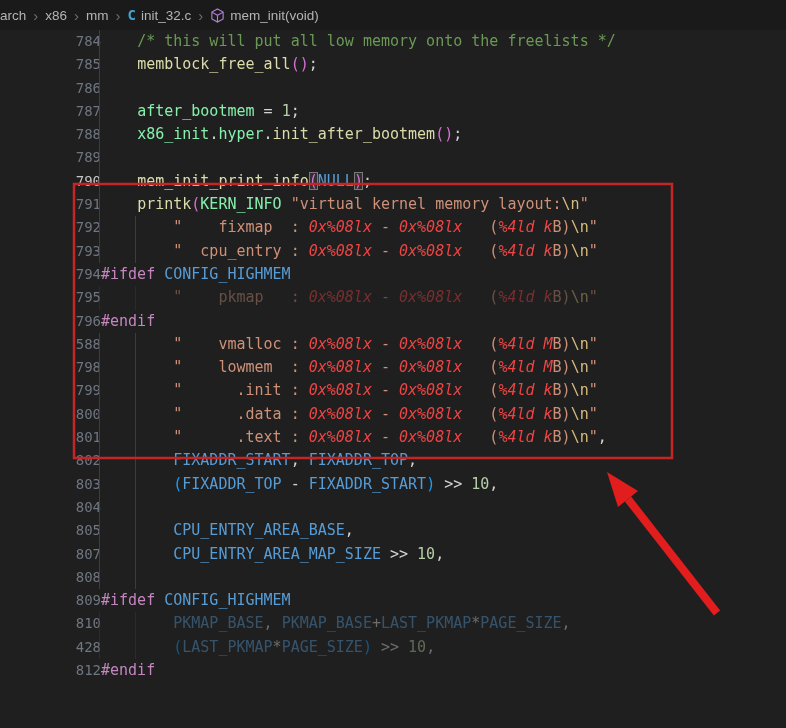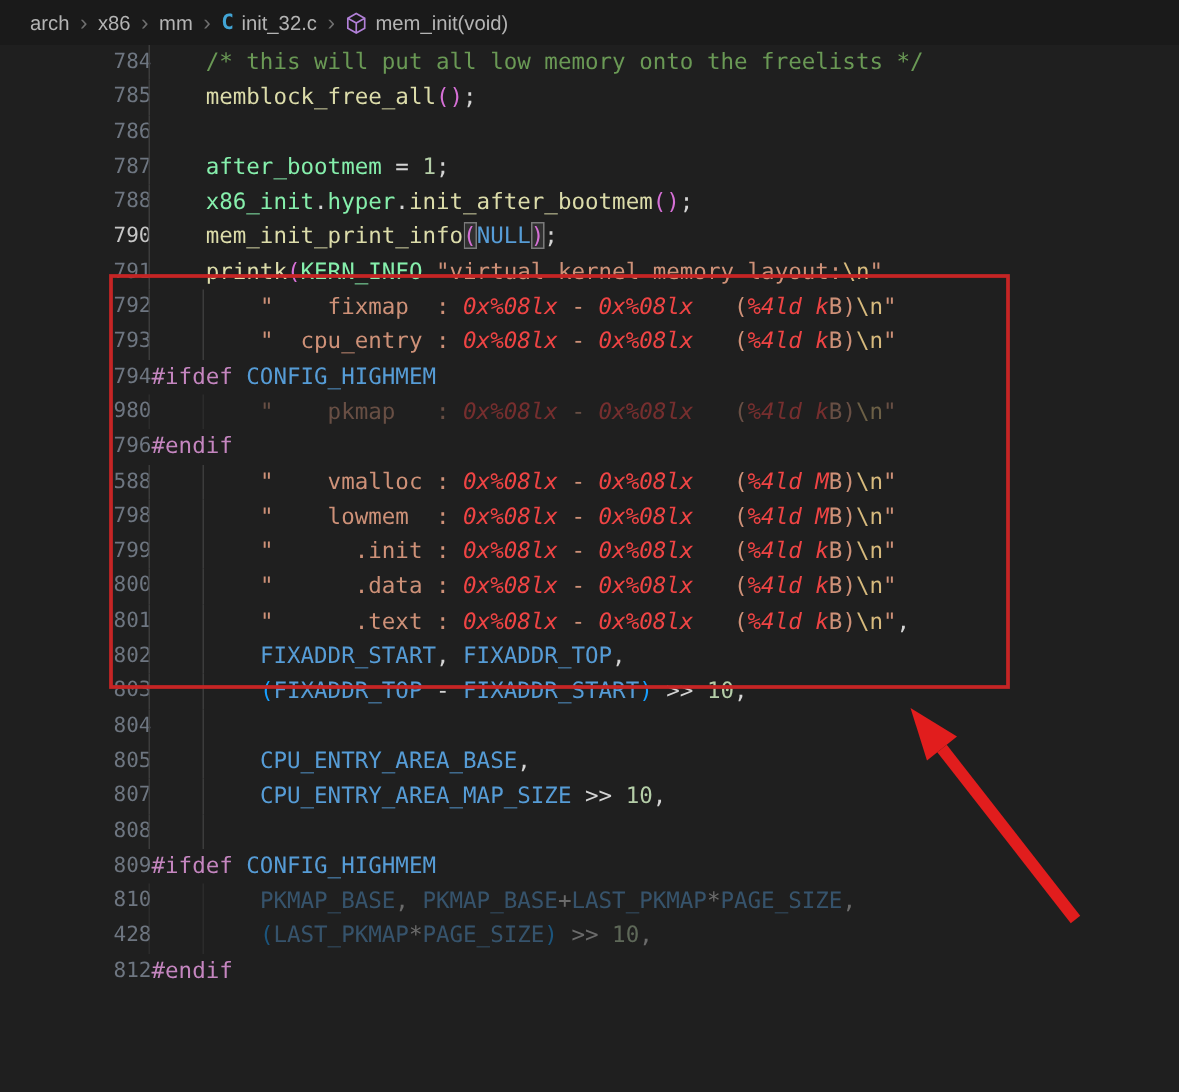--- a/index.html
+++ b/index.html
@@ -6,21 +6,21 @@
   html,body { background:#111; }
   .screen {
     position:relative; width:786px; height:728px;
     background:#1f1f1f; overflow:hidden;
     font-family:"DejaVu Sans Mono", monospace;
   }
   
   .breadcrumb {
     position:absolute; top:0; left:0; width:100%; height:30px;
     background:#1a1a1a; display:flex; align-items:center;
-    padding-left:20px; font-family:"Liberation Sans", sans-serif;
+    font-family:"Liberation Sans", sans-serif;
     font-size:13.5px; color:#b4b4b4; white-space:nowrap;
   }
   .crumb { color:#b4b4b4; cursor:pointer; }
   .crumb-sep { color:#6f6f6f; margin:0 7px; font-size:15px; line-height:1; }
   .c-icon { color:#42a5d6; font-weight:bold; font-size:14px; margin-right:5px;
             font-family:"DejaVu Sans Mono", monospace; }
   .cube-icon { margin-right:5px; display:inline-block; vertical-align:-3px; }
   
   .editor { position:absolute; top:30px; left:0; width:100%; }
   .row { display:flex; height:23.3px; line-height:23.3px; font-size:15px;padding-left:36px; }
@@ -85,41 +85,45 @@
       </div>
       <div class="row">
         <span class="gutter">787</span>
         <span class="codearea"><span class="guide" style="left: -2px;"></span><span class="ws">    </span><span class="va">after_bootmem</span><span class="pu"> = </span><span class="nu">1</span><span class="pu">;</span></span>
       </div>
       <div class="row">
         <span class="gutter">788</span>
         <span class="codearea"><span class="guide" style="left: -2px;"></span><span class="ws">    </span><span class="va">x86_init</span><span class="pu">.</span><span class="va">hyper</span><span class="pu">.</span><span class="fn">init_after_bootmem</span><span class="b2">()</span><span class="pu">;</span></span>
       </div>
       <div class="row">
+        <span class="gutter">789</span>
+        <span class="codearea"><span class="guide" style="left: -2px;"></span></span>
+      </div>
+      <div class="row">
         <span class="gutter cur">790</span>
         <span class="codearea"><span class="guide" style="left: -2px;"></span><span class="ws">    </span><span class="fn">mem_init_print_info</span><span class="bm">(</span><span class="cb">NULL</span><span class="bm">)</span><span class="pu">;</span></span>
       </div>
       <div class="row">
         <span class="gutter">791</span>
         <span class="codearea"><span class="guide" style="left: -2px;"></span><span class="ws">    </span><span class="fn">printk</span><span class="b2">(</span><span class="va">KERN_INFO</span><span class="pu"> </span><span class="st">"virtual kernel memory layout:</span><span class="es">\n</span><span class="st">"</span></span>
       </div>
       <div class="row">
         <span class="gutter">792</span>
         <span class="codearea"><span class="guide" style="left: -2px;"></span><span class="guide" style="left: 34.12px;"></span><span class="ws">        </span><span class="st">"    fixmap  : </span><span class="fs">0x%08lx</span><span class="st"> - </span><span class="fs">0x%08lx</span><span class="st">   (</span><span class="fs">%4ld</span><span class="st"> </span><span class="fs">k</span><span class="st">B)</span><span class="es">\n</span><span class="st">"</span></span>
       </div>
       <div class="row">
         <span class="gutter">793</span>
         <span class="codearea"><span class="guide" style="left: -2px;"></span><span class="guide" style="left: 34.12px;"></span><span class="ws">        </span><span class="st">"  cpu_entry : </span><span class="fs">0x%08lx</span><span class="st"> - </span><span class="fs">0x%08lx</span><span class="st">   (</span><span class="fs">%4ld</span><span class="st"> </span><span class="fs">k</span><span class="st">B)</span><span class="es">\n</span><span class="st">"</span></span>
       </div>
       <div class="row">
         <span class="gutter">794</span>
         <span class="codearea"><span class="pp">#ifdef</span><span class="pu"> </span><span class="cb">CONFIG_HIGHMEM</span></span>
       </div>
       <div class="row">
-        <span class="gutter">980</span>
+        <span class="gutter">795</span>
         <span class="codearea dim"><span class="guide" style="left: -2px;"></span><span class="guide" style="left: 34.12px;"></span><span class="ws">        </span><span class="st">"    pkmap   : </span><span class="fs">0x%08lx</span><span class="st"> - </span><span class="fs">0x%08lx</span><span class="st">   (</span><span class="fs">%4ld</span><span class="st"> </span><span class="fs">k</span><span class="st">B)</span><span class="es">\n</span><span class="st">"</span></span>
       </div>
       <div class="row">
         <span class="gutter">796</span>
         <span class="codearea"><span class="pp">#endif</span></span>
       </div>
       <div class="row">
         <span class="gutter">588</span>
         <span class="codearea"><span class="guide" style="left: -2px;"></span><span class="guide" style="left: 34.12px;"></span><span class="ws">        </span><span class="st">"    vmalloc : </span><span class="fs">0x%08lx</span><span class="st"> - </span><span class="fs">0x%08lx</span><span class="st">   (</span><span class="fs">%4ld</span><span class="st"> </span><span class="fs">M</span><span class="st">B)</span><span class="es">\n</span><span class="st">"</span></span>
       </div>

